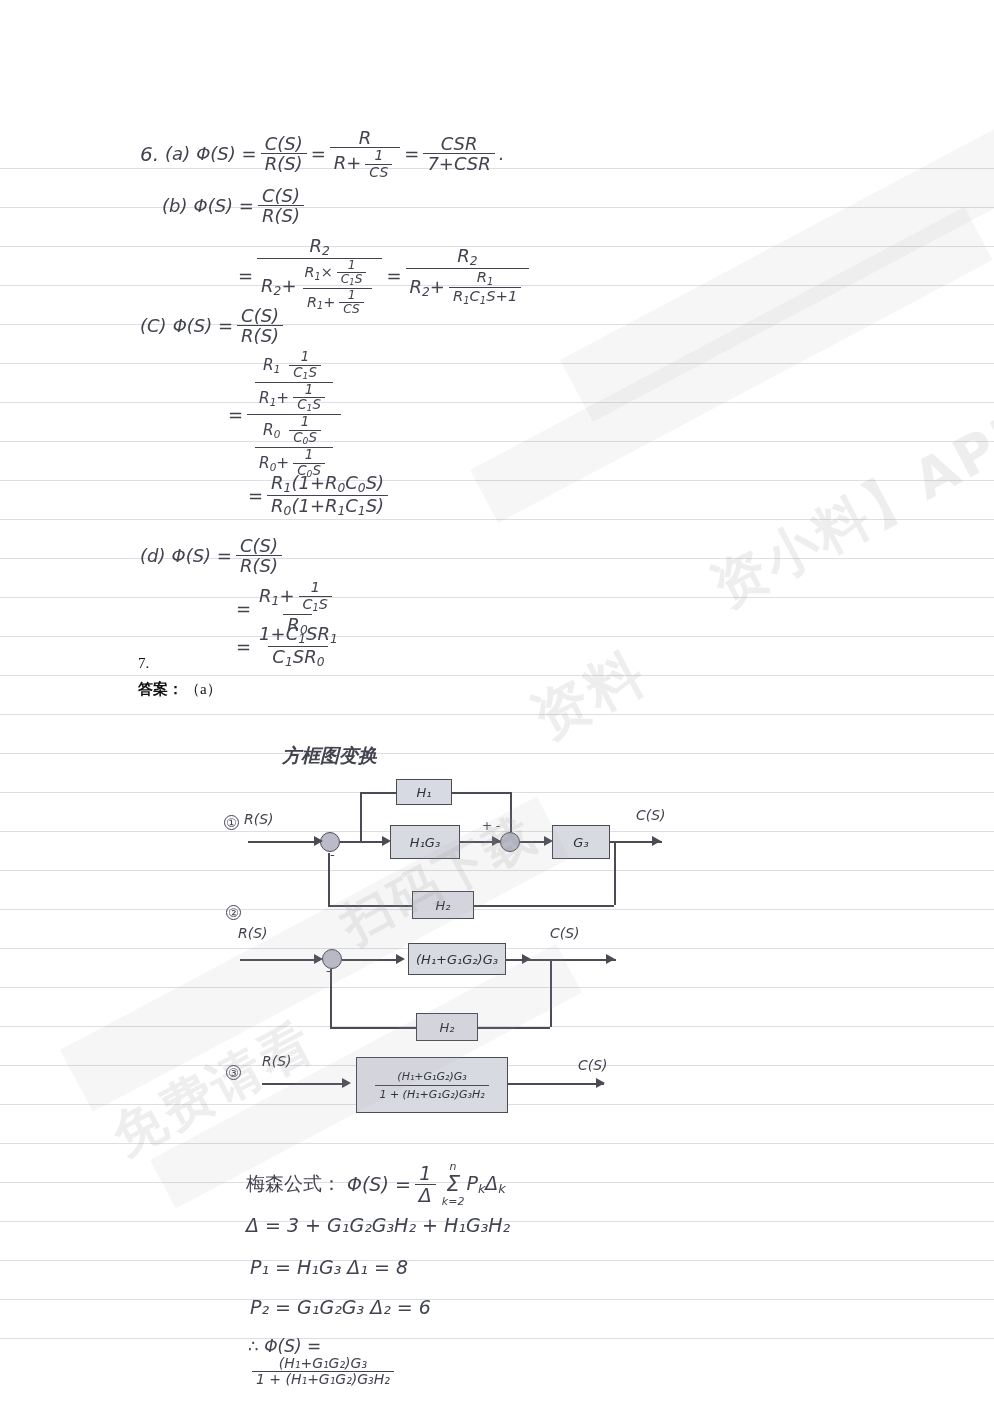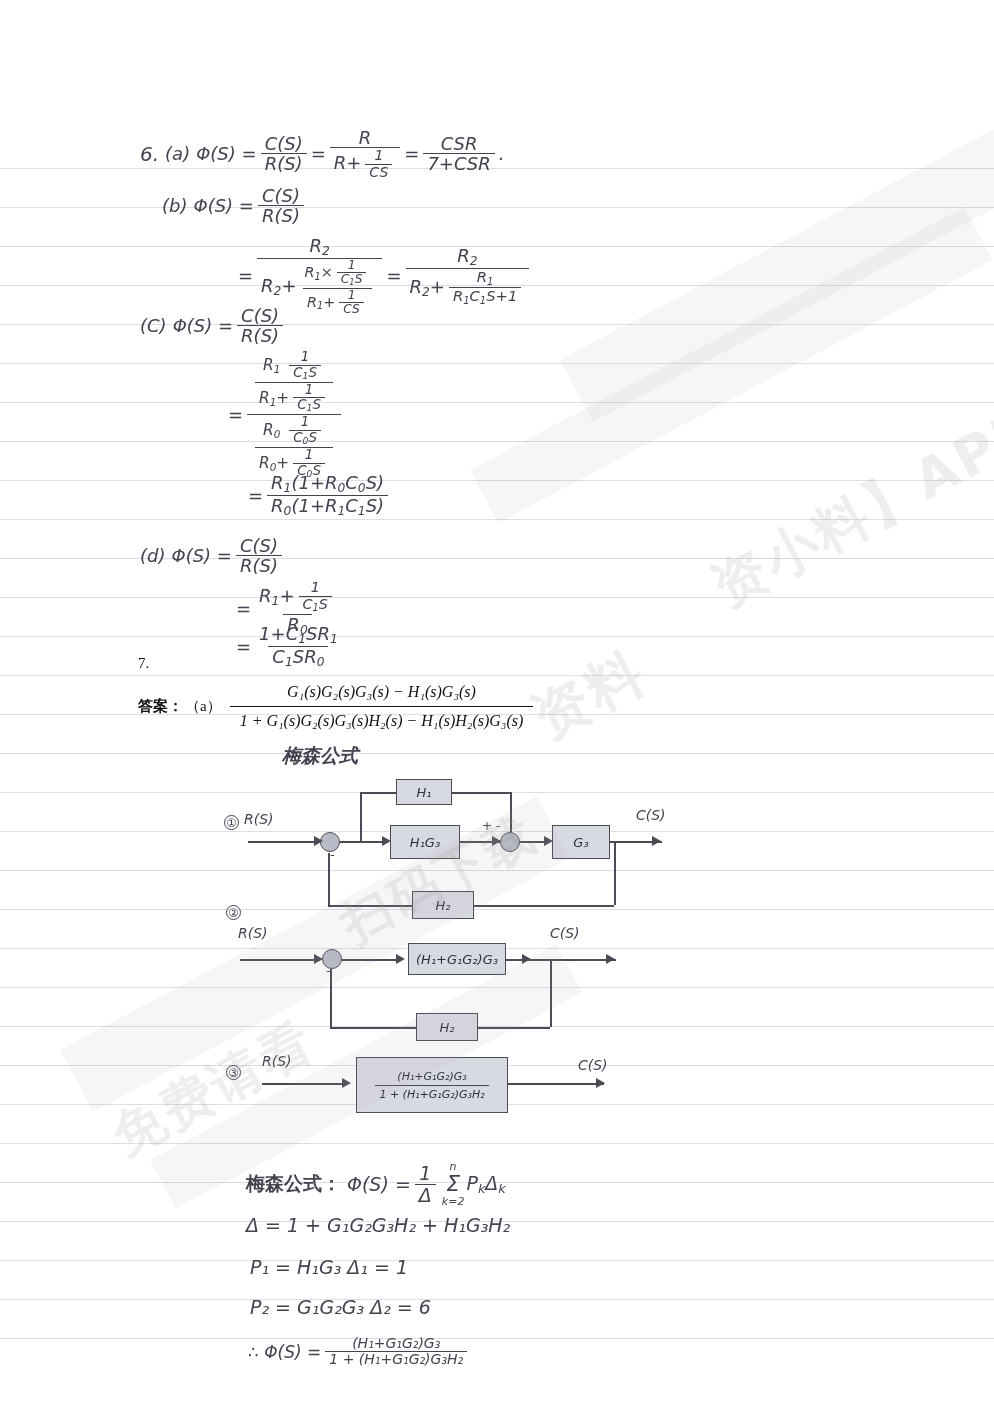--- a/index.html
+++ b/index.html
@@ -325,29 +325,25 @@
       <span class="den">C<span class="sub">1</span>SR<span class="sub">0</span></span>
     </span>
   </div>
 </div>
 
 <div class="printed" id="q7-number">7.</div>
 
 <div class="printed" id="answer-block">
   <span id="answer-label">答案：</span>
   <span id="answer-part">（a）</span>
-  <span class="tfrac">
-    <span class="tnum">G₁(s)G₂(s)G₃(s) − H₁(s)G₃(s)</span>
-    <span class="tden">1 + G₁(s)G₂(s)G₃(s)H₂(s) − H₁(s)H₂(s)G₃(s)</span>
-  </span>
 </div>
 
 <div id="diagram">
 
-  <div class="lbl" style="left:282px; top:8px; font-size:19px; font-weight:bold;">梅森公式</div>
+  <div class="lbl" style="left:282px; top:8px; font-size:19px; font-weight:bold;">方框图变换</div>
 
   <div class="circ-num" style="left:224px; top:80px;">①</div>
   <div class="lbl" style="left:244px; top:76px;">R(S)</div>
   <div class="lbl" style="left:636px; top:72px;">C(S)</div>
 
   <div class="blk" style="left:396px; top:44px; width:56px; height:26px;text-align:right;">H₁</div>
   <div class="blk" style="left:390px; top:90px; width:70px; height:34px;">H₁G₃</div>
   <div class="blk" style="left:552px; top:90px; width:58px; height:34px;">G₃</div>
   <div class="blk" style="left:412px; top:156px; width:62px; height:28px;">H₂</div>
 
@@ -410,38 +406,38 @@
   </div>
 
   <div class="wire h" style="left:262px; top:348px; width:86px;"></div>
   <div class="arrow" style="left:342px; top:343px;"></div>
   <div class="wire h" style="left:508px; top:348px; width:96px;"></div>
   <div class="arrow" style="left:596px; top:343px;"></div>
 </div>
 
 <div id="mason" class="ink" style="font-size:19px;">
   <div style="position:absolute; left:246px; top:0px; display:flex; align-items:center;">
-    <span style="font-weight:bold; font-style:normal;">梅森公式：</span>
+    <span style="font-weight:normal; font-style:normal;">梅森公式：</span>
     <span style="margin-left:6px;">Φ(S) =</span>
     <span class="frac">
       <span class="num">1</span>
       <span class="den">Δ</span>
     </span>
     <span style="display:inline-flex; flex-direction:column; align-items:center; font-size:11px; margin:0 2px;">
       <span>n</span>
       <span style="font-size:22px; line-height:1;">Σ</span>
       <span>k=2</span>
     </span>
     <span>P<span class="sub">k</span>Δ<span class="sub">k</span></span>
   </div>
 
-  <div style="position:absolute; left:246px; top:54px;">Δ = 1 + G₁G₂G₃H₂ + H₁G₃H₂</div>
-  <div style="position:absolute; left:250px; top:96px;">P₁ = H₁G₃        Δ₁ = 1</div>
+  <div style="position:absolute; left:246px; top:54px;">Δ = 3 + G₁G₂G₃H₂ + H₁G₃H₂</div>
+  <div style="position:absolute; left:250px; top:96px;">P₁ = H₁G₃        Δ₁ = 8</div>
   <div style="position:absolute; left:250px; top:136px;">P₂ = G₁G₂G₃   Δ₂ = 6</div>
 
-  <div style="position:absolute; left:248px; top:176px; display:flex; align-items:center; font-size:17px;">
+  <div style="position:absolute; left:248px; top:176px; display:flex; font-size:17px;flex-direction:column;">
     <span>∴ Φ(S) =</span>
     <span class="frac" style="font-size:14px;">
       <span class="num">(H₁+G₁G₂)G₃</span>
       <span class="den">1 + (H₁+G₁G₂)G₃H₂</span>
     </span>
   </div>
 </div>
 
 </body></html>

